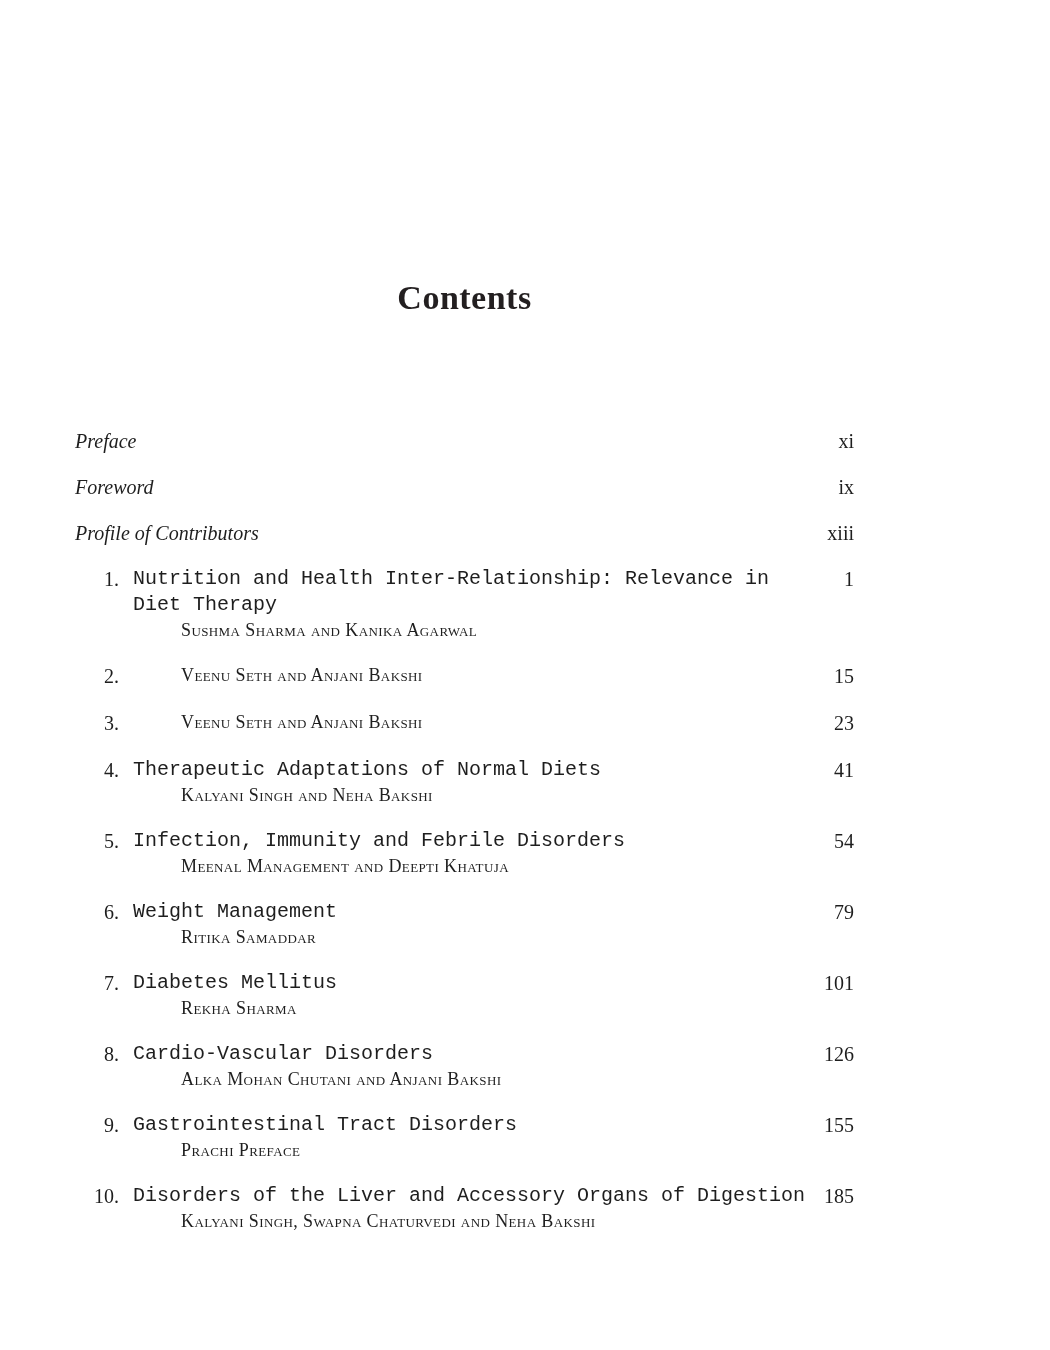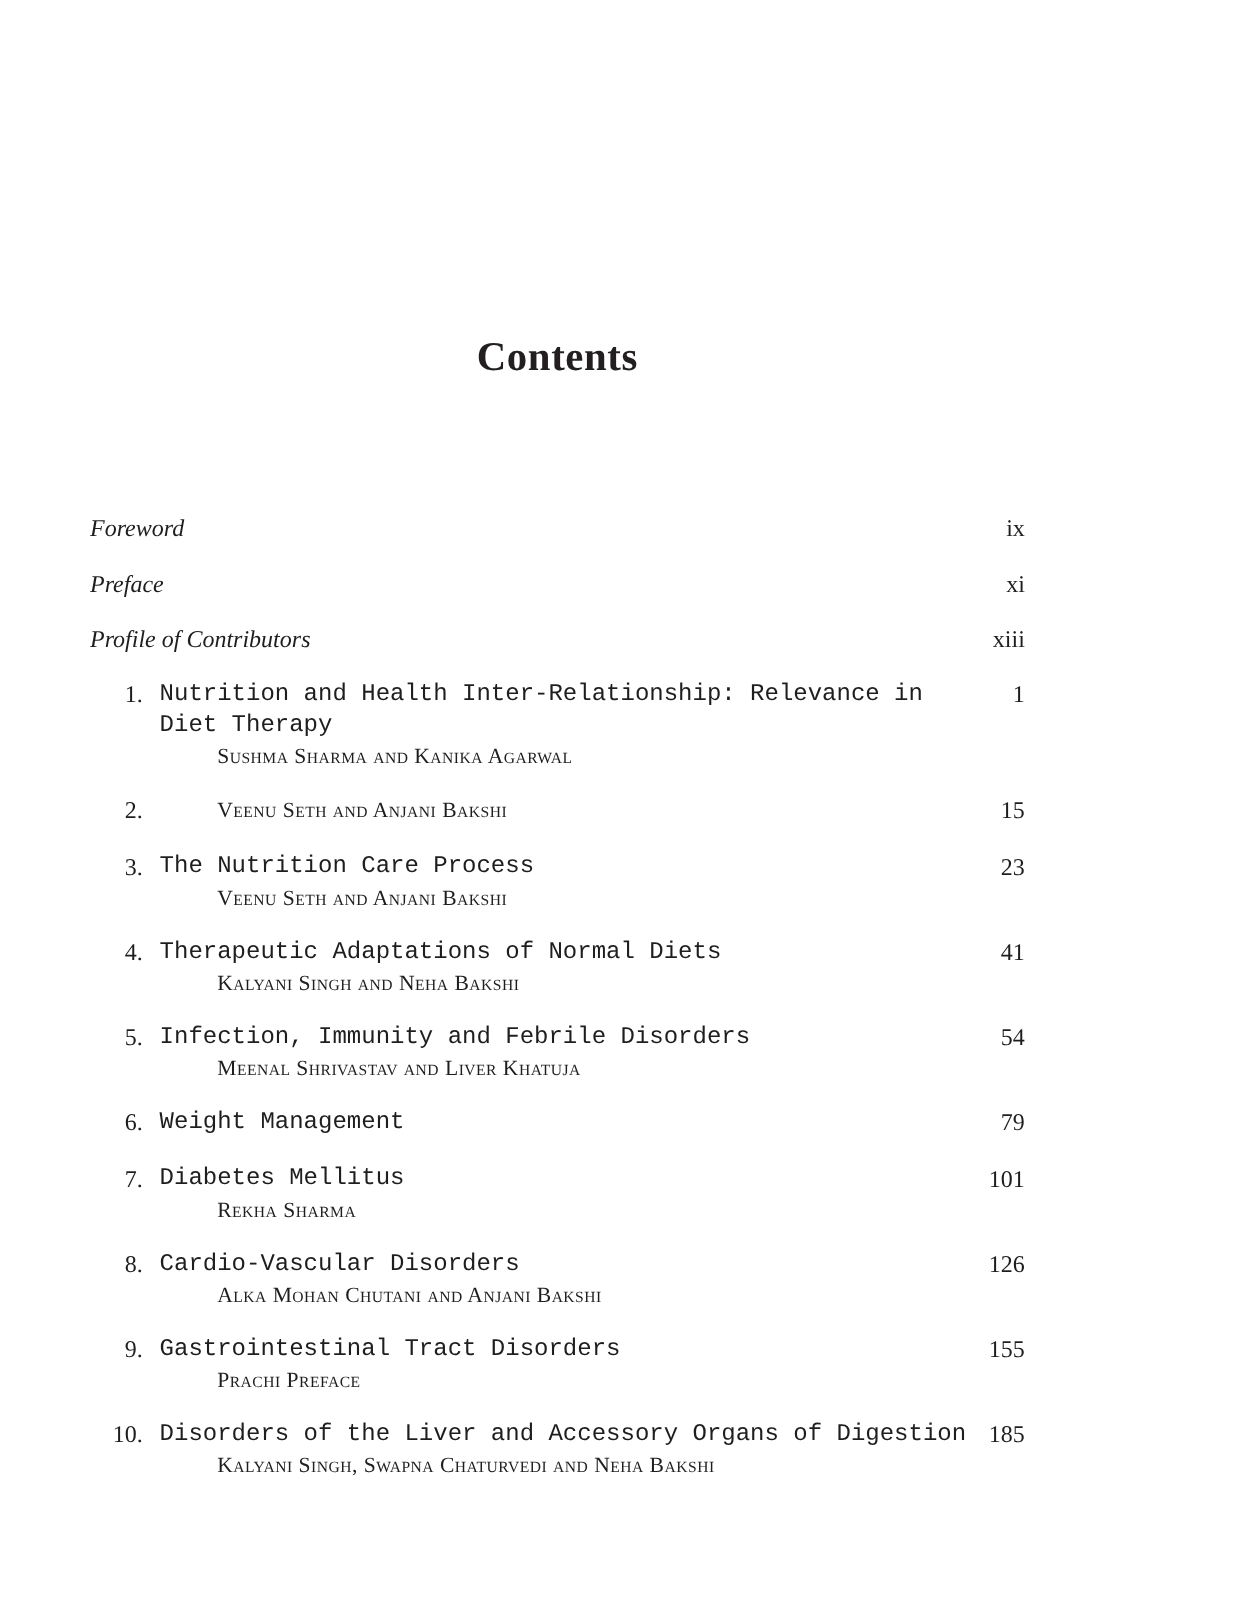--- a/index.html
+++ b/index.html
@@ -91,27 +91,27 @@
 </style>
 </head>
 <body>
 
 <div class="page">
 
   <h1 class="page-title">Contents</h1>
 
   <div class="front-matter">
   <div class="fm-row">
+    <span class="fm-label">Preface</span>
+    <span class="fm-page">xi</span>
+  </div>
+
+  <div class="fm-row">
     <span class="fm-label">Foreword</span>
     <span class="fm-page">ix</span>
-  </div>
-
-  <div class="fm-row">
-    <span class="fm-label">Preface</span>
-    <span class="fm-page">xi</span>
   </div>
 
   <div class="fm-row">
     <span class="fm-label">Profile of Contributors</span>
     <span class="fm-page">xiii</span>
   </div>
 </div>
 
   <div class="chapters">
   <div class="chapter">
@@ -127,48 +127,48 @@
     <div class="ch-num">2.</div>
     <div class="ch-main">
       <div class="ch-authors">Veenu Seth and Anjani Bakshi</div>
     </div>
     <div class="ch-page">15</div>
   </div>
 
   <div class="chapter">
     <div class="ch-num">3.</div>
     <div class="ch-main">
-      <div class="ch-title">The Nutrition Care Process</div>
       <div class="ch-authors">Veenu Seth and Anjani Bakshi</div>
     </div>
     <div class="ch-page">23</div>
   </div>
 
   <div class="chapter">
     <div class="ch-num">4.</div>
     <div class="ch-main">
       <div class="ch-title">Therapeutic Adaptations of Normal Diets</div>
       <div class="ch-authors">Kalyani Singh and Neha Bakshi</div>
     </div>
     <div class="ch-page">41</div>
   </div>
 
   <div class="chapter">
     <div class="ch-num">5.</div>
     <div class="ch-main">
       <div class="ch-title">Infection, Immunity and Febrile Disorders</div>
-      <div class="ch-authors">Meenal Shrivastav and Liver Khatuja</div>
+      <div class="ch-authors">Meenal Management and Deepti Khatuja</div>
     </div>
     <div class="ch-page">54</div>
   </div>
 
   <div class="chapter">
     <div class="ch-num">6.</div>
     <div class="ch-main">
       <div class="ch-title">Weight Management</div>
+      <div class="ch-authors">Ritika Samaddar</div>
     </div>
     <div class="ch-page">79</div>
   </div>
 
   <div class="chapter">
     <div class="ch-num">7.</div>
     <div class="ch-main">
       <div class="ch-title">Diabetes Mellitus</div>
       <div class="ch-authors">Rekha Sharma</div>
     </div>

